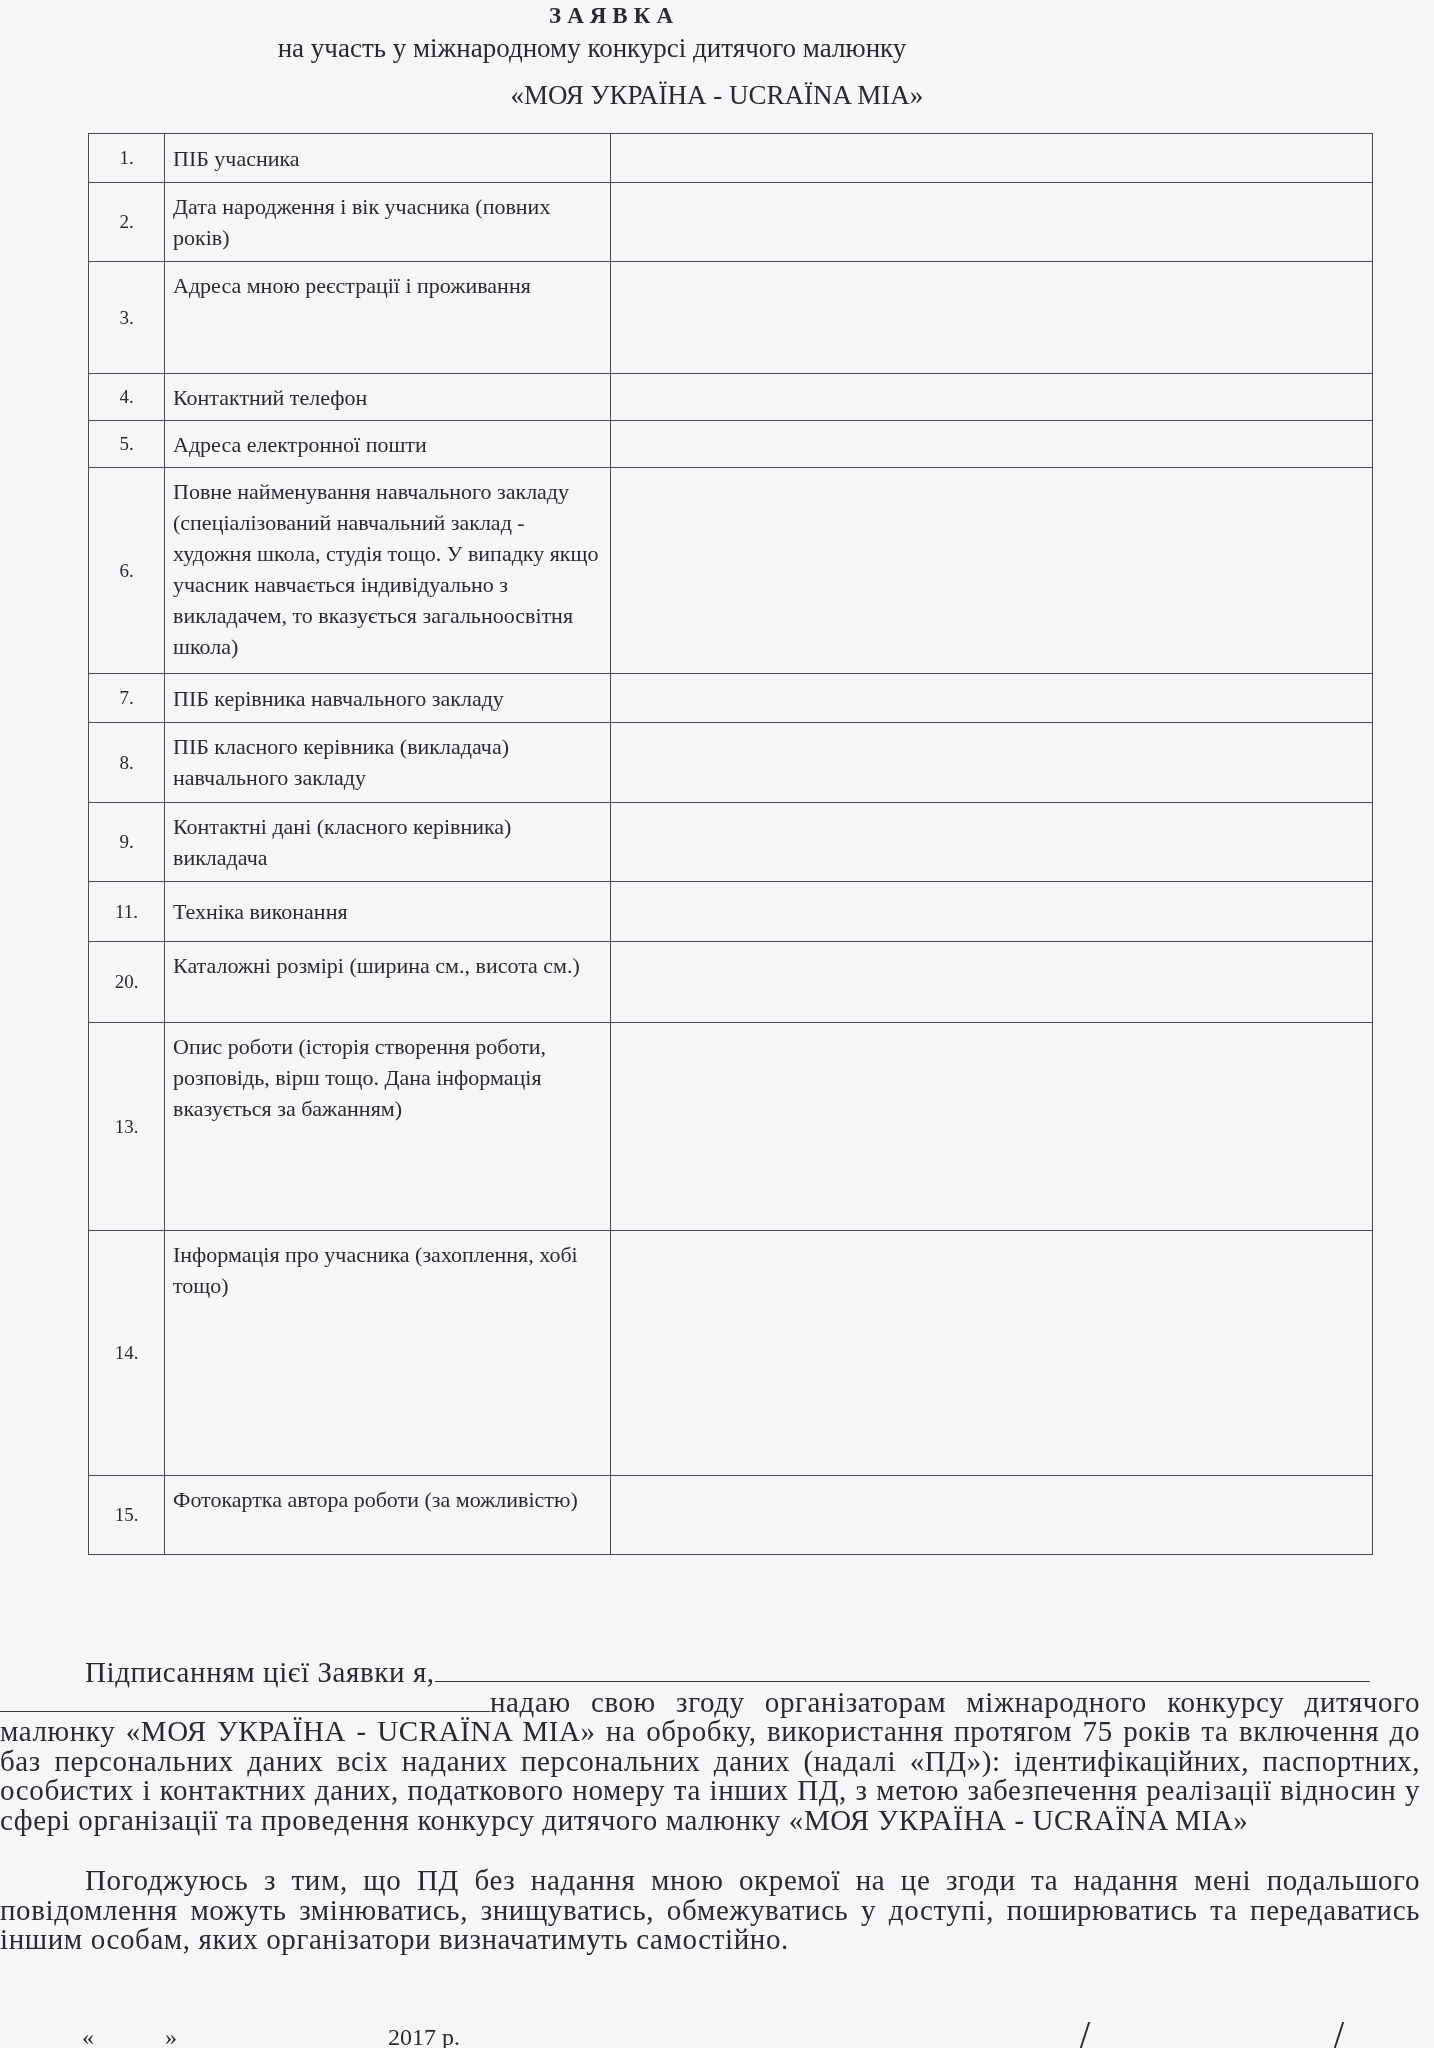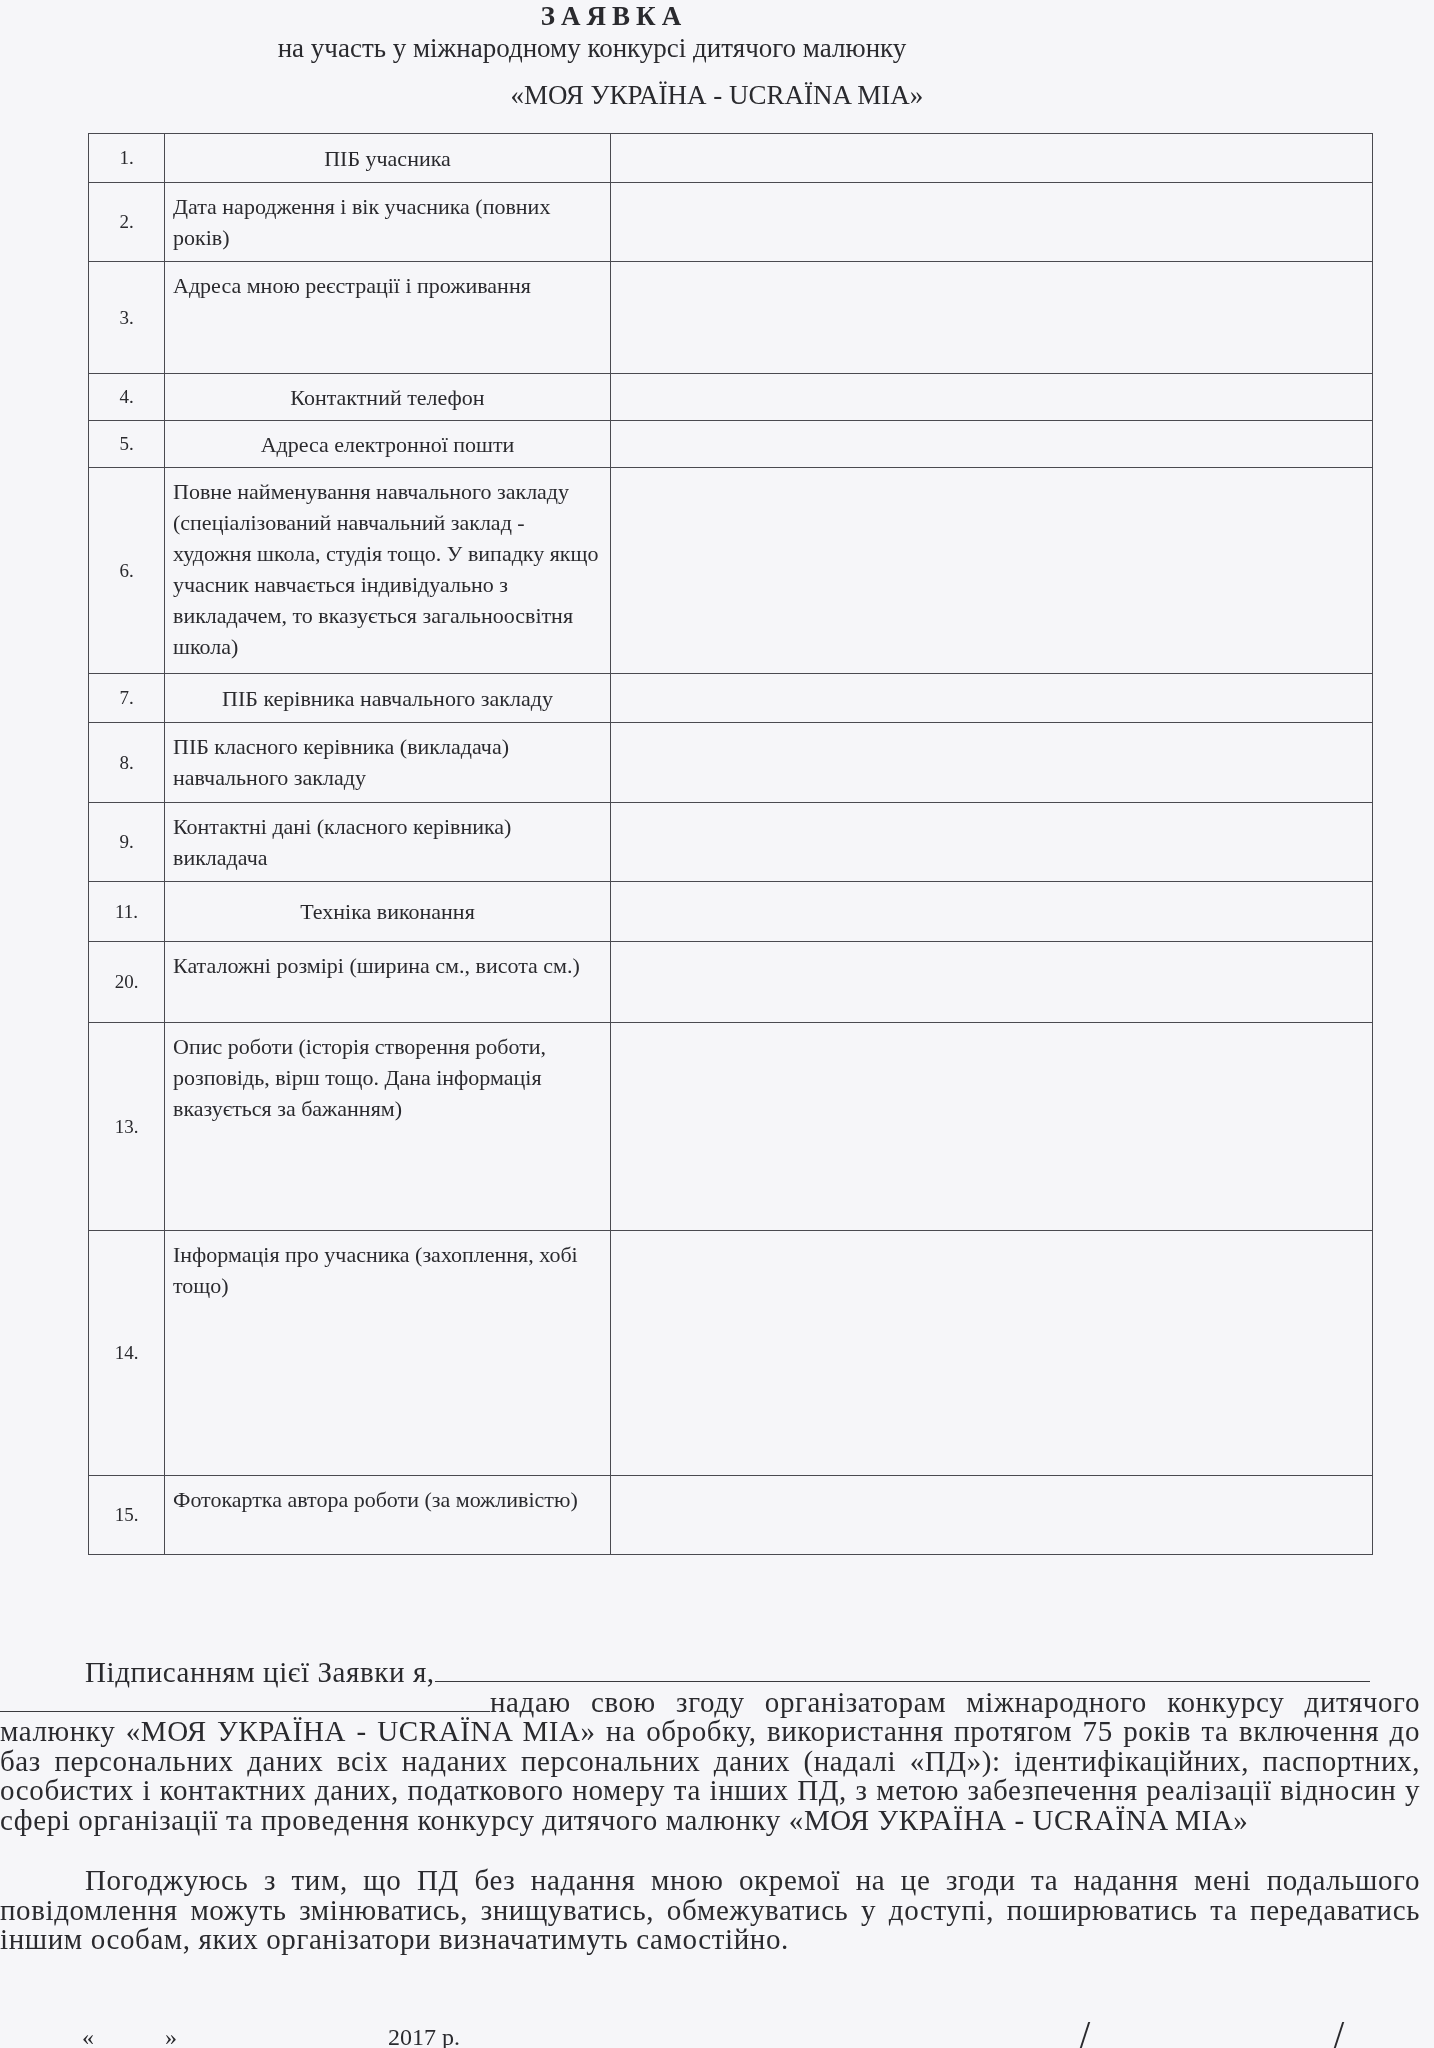--- a/index.html
+++ b/index.html
@@ -4,34 +4,34 @@
 <style>
   html, body { margin: 0; padding: 0; }
   body {
     width: 1434px; height: 2048px; overflow: hidden;
     background: #f6f6f9;
     font-family: "Liberation Serif", "DejaVu Serif", serif;
     color: #2a2a2e;
     position: relative;
   }
   .header { position: absolute; left: 0; top: 0; width: 1434px; text-align: center; }
-  .h-title { position: absolute; left: 0; width: 1228px; top: 1px; font-size: 27px; font-weight: bold; letter-spacing: 6px; line-height: 30px; }
+  .h-title { position: absolute; left: 0; width: 1228px; top: 1px; font-size: 23px; font-weight: bold; letter-spacing: 6px; line-height: 30px; }
   .h-sub { position: absolute; left: 0; width: 1184px; top: 33px; font-size: 27px; line-height: 30px; }
   .h-name { position: absolute; left: 0; width: 1434px; top: 80px; font-size: 27px; line-height: 30px; }
 
   .form-table {
     position: absolute; left: 88px; top: 133px; width: 1285px;
     border-collapse: collapse; table-layout: fixed;
   }
   .form-table td { border: 1.6px solid #4a4a50; padding: 0; vertical-align: middle; }
   .col-num { width: 76px; }
   .col-label { width: 446px; }
   .num { text-align: center; font-size: 19px; }
   .label { vertical-align: top !important; padding: 8px 8px 0 8px !important; font-size: 22px; line-height: 31px; }
-  .label.single { vertical-align: middle !important; padding-top: 0 !important; text-align: center; }
+  .label.single { vertical-align: middle !important; padding-top: 0 !important; }
   .value { }
 
   .para {
     position: absolute; left: 0; width: 1420px; font-size: 29px; line-height: 29.5px;
     text-align: justify; letter-spacing: 0.6px;
   }
   .para .indent { display: inline-block; width: 85px; }
   .blank { display: inline-block; border-bottom: 1.5px solid #3a3a3e; height: 20px; vertical-align: baseline; }
   .p1 { top: 1658px; }
   .p2 { top: 1866px; }

